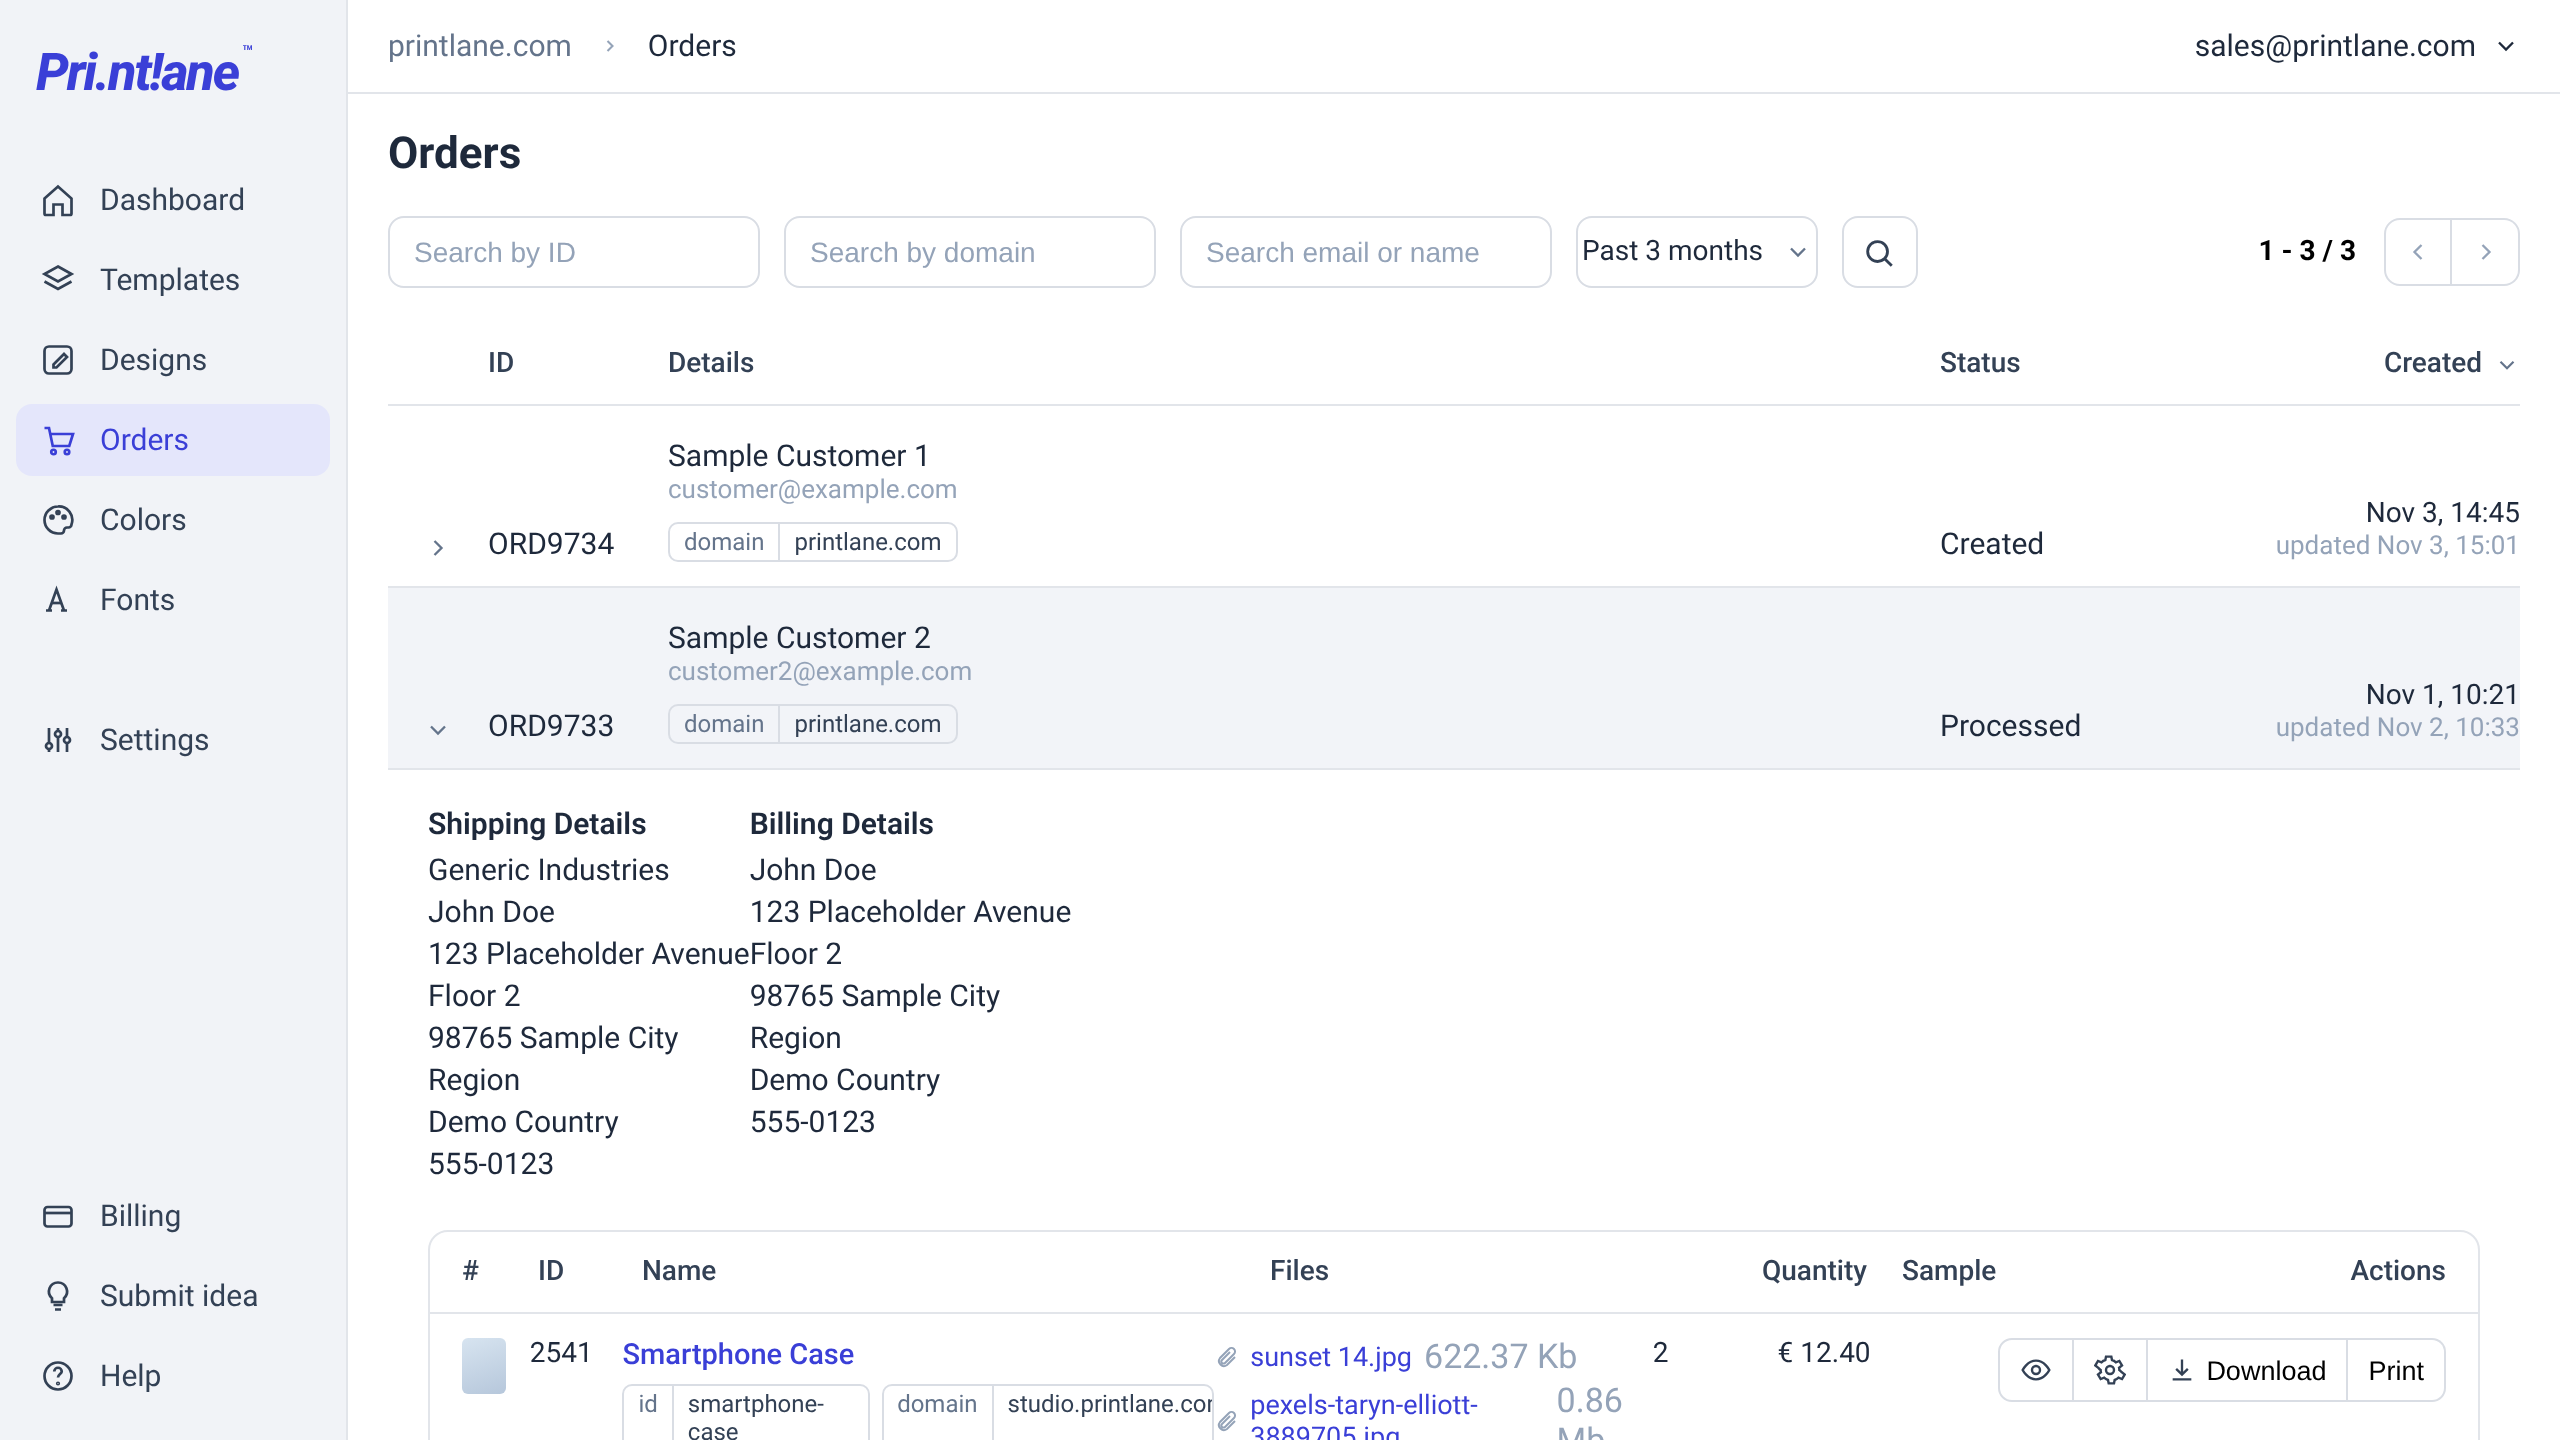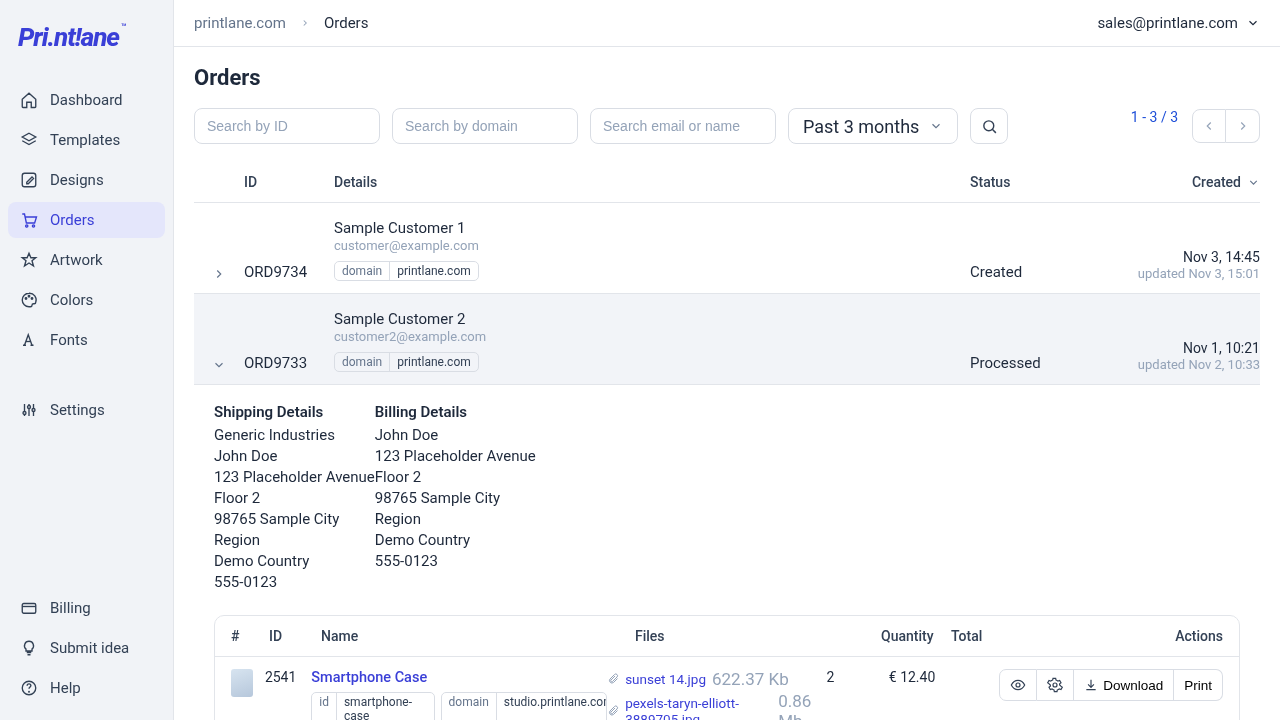--- a/index.html
+++ b/index.html
@@ -21,24 +21,24 @@
   .breadcrumb-sep { color: #94a3b8; }
   .account { display: flex; align-items: center; gap: 8px; font-size: 15px; color: #1e293b; cursor: pointer; }
   .content { flex: 1; padding: 18px 20px; overflow-y: auto; }
   h1.page-title { font-size: 22px; font-weight: 700; margin-bottom: 18px; }
   .filters { display: flex; align-items: center; gap: 12px; margin-bottom: 22px; }
   .input { height: 36px; border: 1px solid #d9dde4; border-radius: 8px; padding: 0 12px; font-size: 14px; color: #334155; background: #fff; }
   .input::placeholder { color: #94a3b8; }
   .input.w1 { width: 186px; }
   .input.w2 { width: 186px; }
   .input.w3 { width: 186px; }
-  .select { display: flex; align-items: center; gap: 10px; height: 36px; border: 1px solid #d9dde4; border-radius: 8px; padding: 0 14px; font-size: 18px; cursor: pointer; }
+  .select { display: flex; align-items: center; gap: 10px; height: 36px; border: 1px solid #d9dde4; border-radius: 8px; padding: 0 2px; font-size: 14px; cursor: pointer; }
   .icon-btn { width: 38px; height: 36px; border: 1px solid #d9dde4; border-radius: 8px; background: #fff; display: flex; align-items: center; justify-content: center; cursor: pointer; }
   .spacer { flex: 1; }
-  .pager { display: flex; align-items: flex-start; gap: 14px; font-size: 14px; color: #1d4ed8; }
+  .pager { display: flex; align-items: center; gap: 14px; font-size: 14px; color: #000000; font-weight: bold; }
   .pager-btns { display: flex; }
   .pager-btn { width: 34px; height: 34px; border: 1px solid #d9dde4; background: #fff; display: flex; align-items: center; justify-content: center; cursor: pointer; color: #94a3b8; }
   .pager-btn:first-child { border-radius: 8px 0 0 8px; }
   .pager-btn:last-child { border-radius: 0 8px 8px 0; border-left: none; }
   .table-head { display: flex; padding: 8px 0 12px; border-bottom: 1px solid #e2e5ea; font-size: 14px; color: #334155; font-weight: 500; }
   .col-expand { width: 50px; }
   .col-id { width: 90px; }
   .col-details { flex: 1; }
   .col-status { width: 130px; }
   .col-created { width: 160px; text-align: right; display: flex; justify-content: flex-end; align-items: center; gap: 6px; }
@@ -123,28 +123,20 @@
               <circle cx="9" cy="20" r="1.5"></circle>
               <circle cx="18" cy="20" r="1.5"></circle>
               <path d="M3 4h3l2.5 12h11L22 8H7"></path>
             </svg>
           </span>
         <span>Orders</span>
       </div>
       <div class="nav-item">
         <span class="icon">
             <svg width="18" height="18" viewBox="0 0 24 24" fill="none" stroke="currentColor" stroke-width="1.8">
-              <path d="M12 3l2.5 6H21l-5 4 2 7-6-4-6 4 2-7-5-4h6.5L12 3z"></path>
-            </svg>
-          </span>
-        <span>Artwork</span>
-      </div>
-      <div class="nav-item">
-        <span class="icon">
-            <svg width="18" height="18" viewBox="0 0 24 24" fill="none" stroke="currentColor" stroke-width="1.8">
               <path d="M12 3a9 9 0 100 18h2a2 2 0 002-2 2 2 0 012-2h1a2 2 0 002-2 9 9 0 00-9-12z"></path>
               <circle cx="8" cy="10" r="1"></circle>
               <circle cx="12" cy="7" r="1"></circle>
               <circle cx="16" cy="10" r="1"></circle>
             </svg>
           </span>
         <span>Colors</span>
       </div>
       <div class="nav-item">
         <span class="icon">
@@ -350,21 +342,21 @@
           </div>
         </div>
 
         <div class="items-table">
           <div class="items-head">
             <div class="ic-hash">#</div>
             <div class="ic-id">ID</div>
             <div class="ic-name">Name</div>
             <div class="ic-files">Files</div>
             <div class="ic-qty">Quantity</div>
-            <div class="ic-total">Total</div>
+            <div class="ic-total">Sample</div>
             <div class="ic-actions">Actions</div>
           </div>
 
           <div class="item-row">
             <div class="ic-hash">
                 <div class="thumb"></div>
               </div>
             <div class="ic-id">2541</div>
             <div class="ic-name">
               <div class="item-name">Smartphone Case</div>

